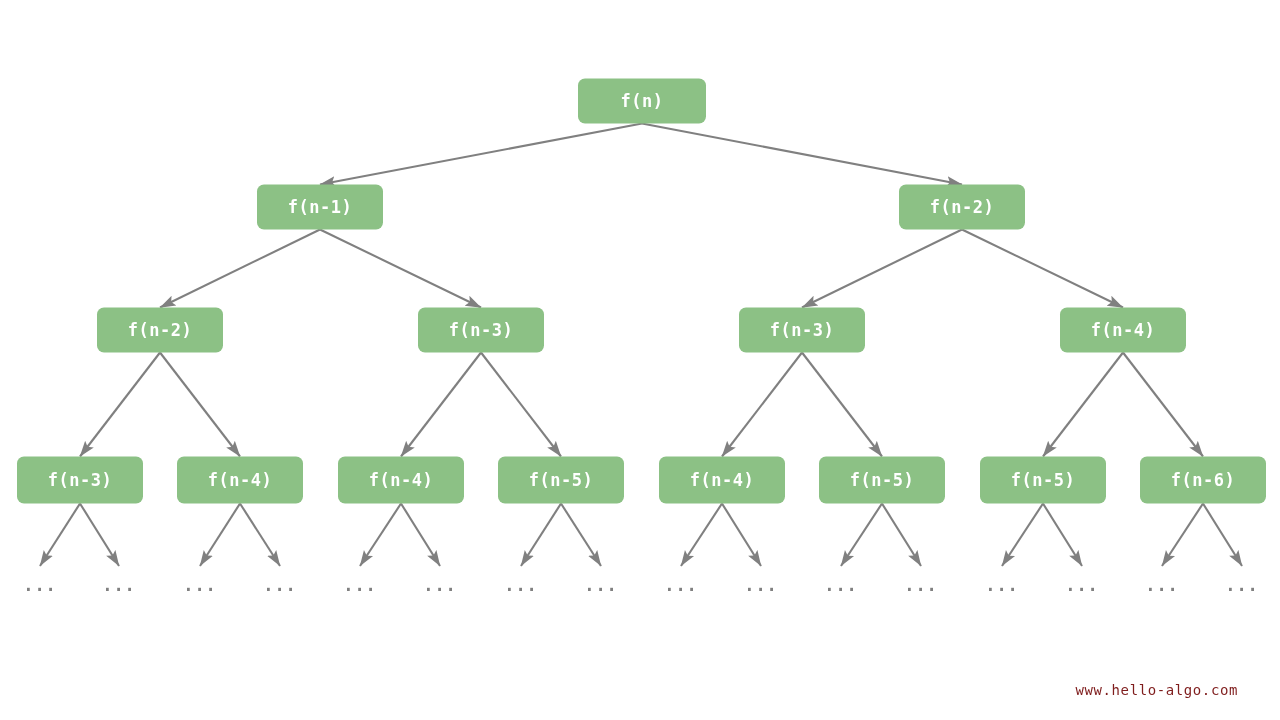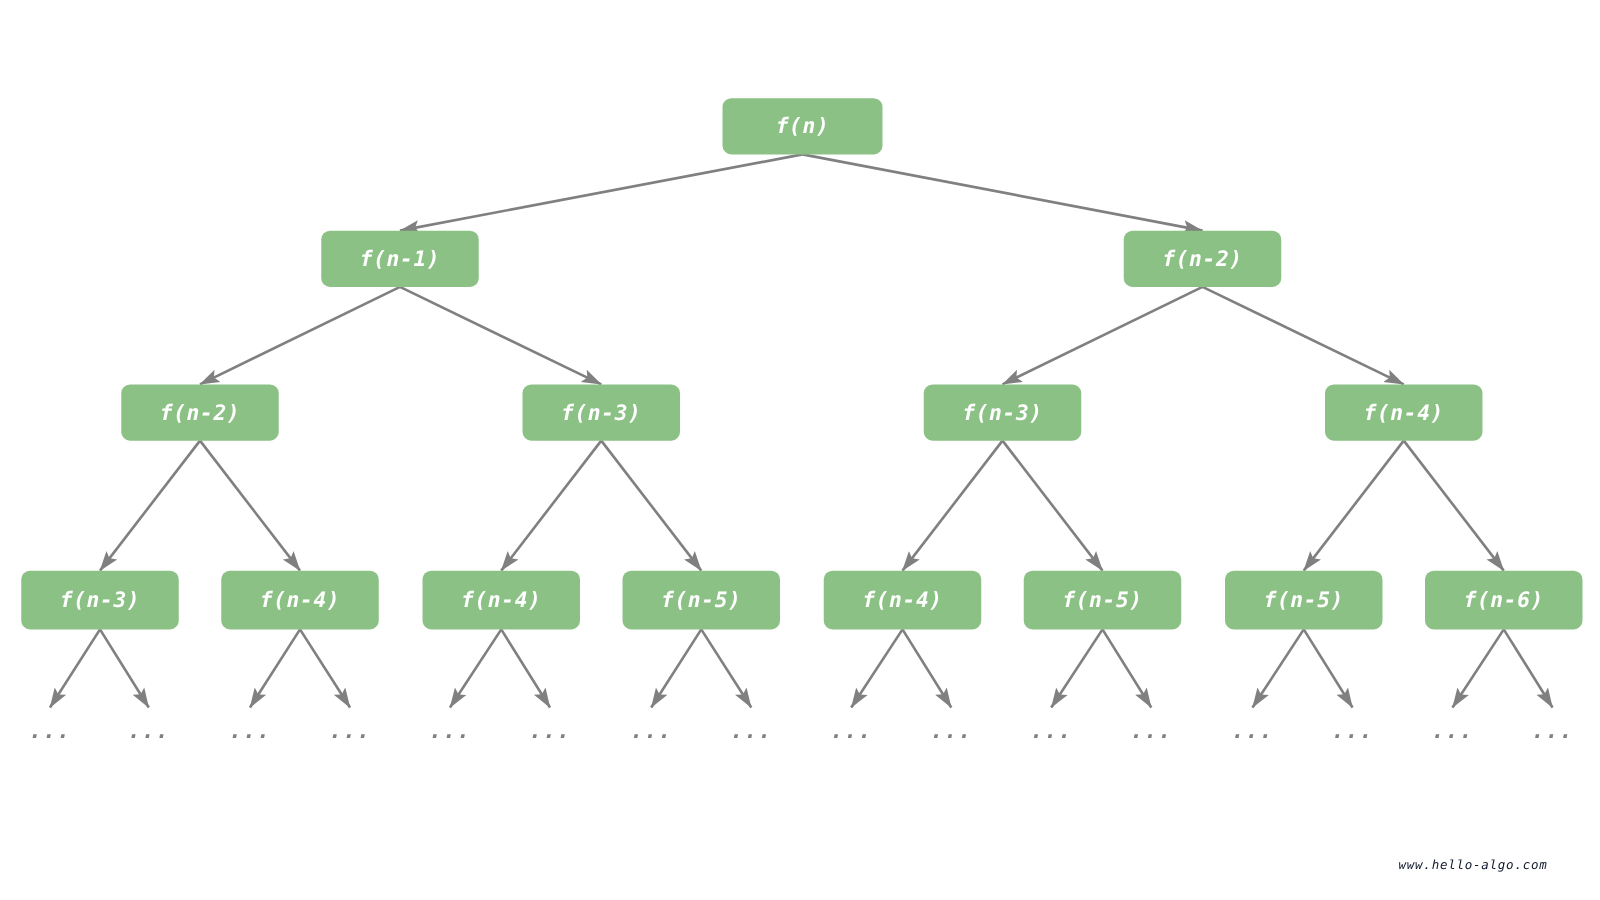--- a/index.html
+++ b/index.html
@@ -12,21 +12,20 @@
     width: 1280px;
     height: 720px;
     overflow: hidden;
     font-family: "DejaVu Sans Mono", "Liberation Mono", monospace;
   }
   #diagram-root {
     position: relative;
     width: 1256px;
     height: 720px;
     background: #ffffff;
-    font-style: italic;
   }
   #tree-svg {
     position: absolute;
     left: 0;
     top: 0;
     width: 1280px;
     height: 720px;
     display: block;
   }
   .node-box {
@@ -48,22 +47,22 @@
     fill: #808080;
     text-anchor: middle;
     dominant-baseline: middle;
     letter-spacing: 1px;
   }
   .watermark-text {
     position: absolute;
     right: 18px;
     bottom: 22px;
     font-family: "DejaVu Sans Mono", "Liberation Mono", monospace;
-    font-size: 10px;
-    color: #0f172a;
+    font-size: 14px;
+    color: #7f1d1d;
     letter-spacing: 0.6px;
     white-space: nowrap;
     user-select: none;
   }
 </style>
 </head>
 <body>
 
 <div id="diagram-root">
 

